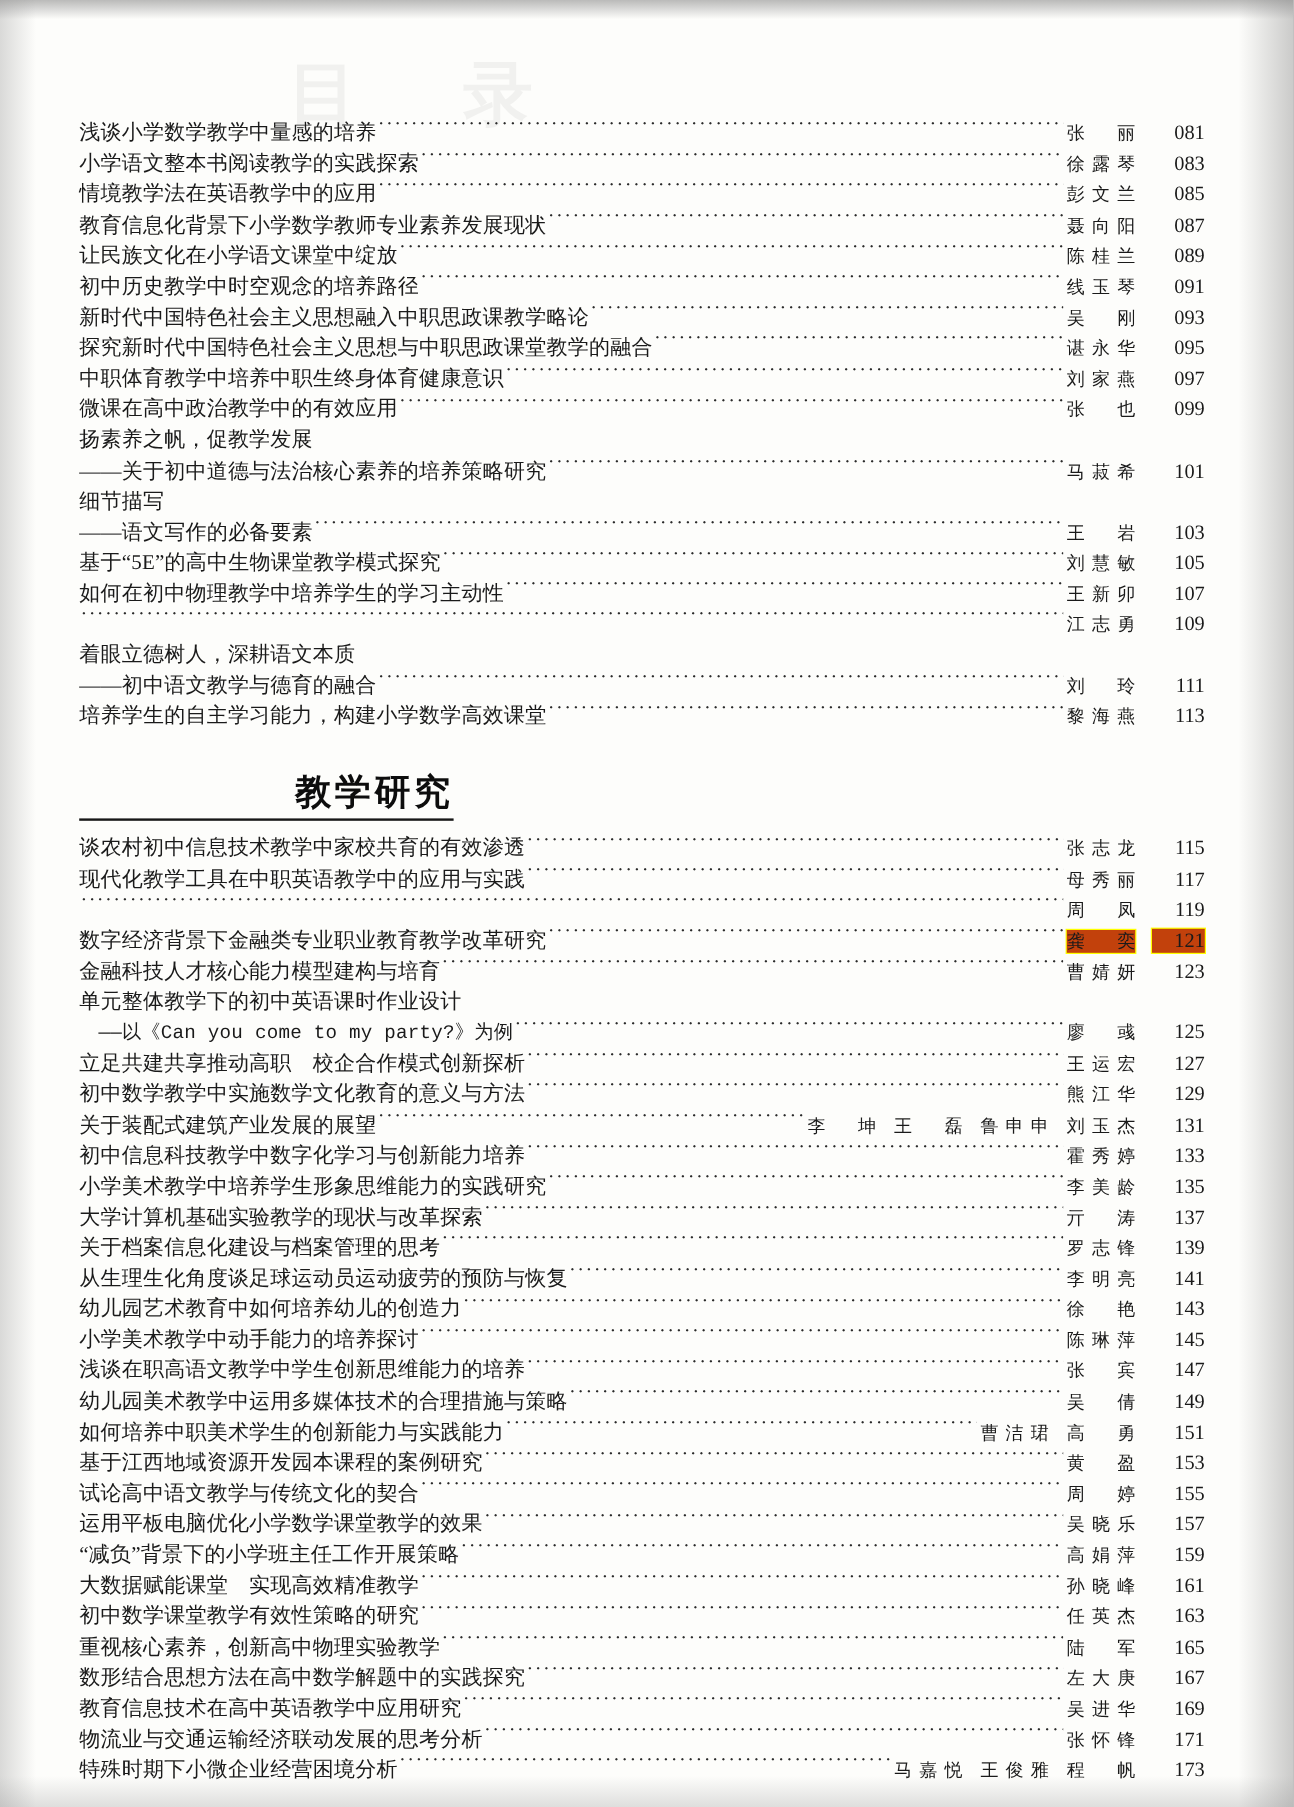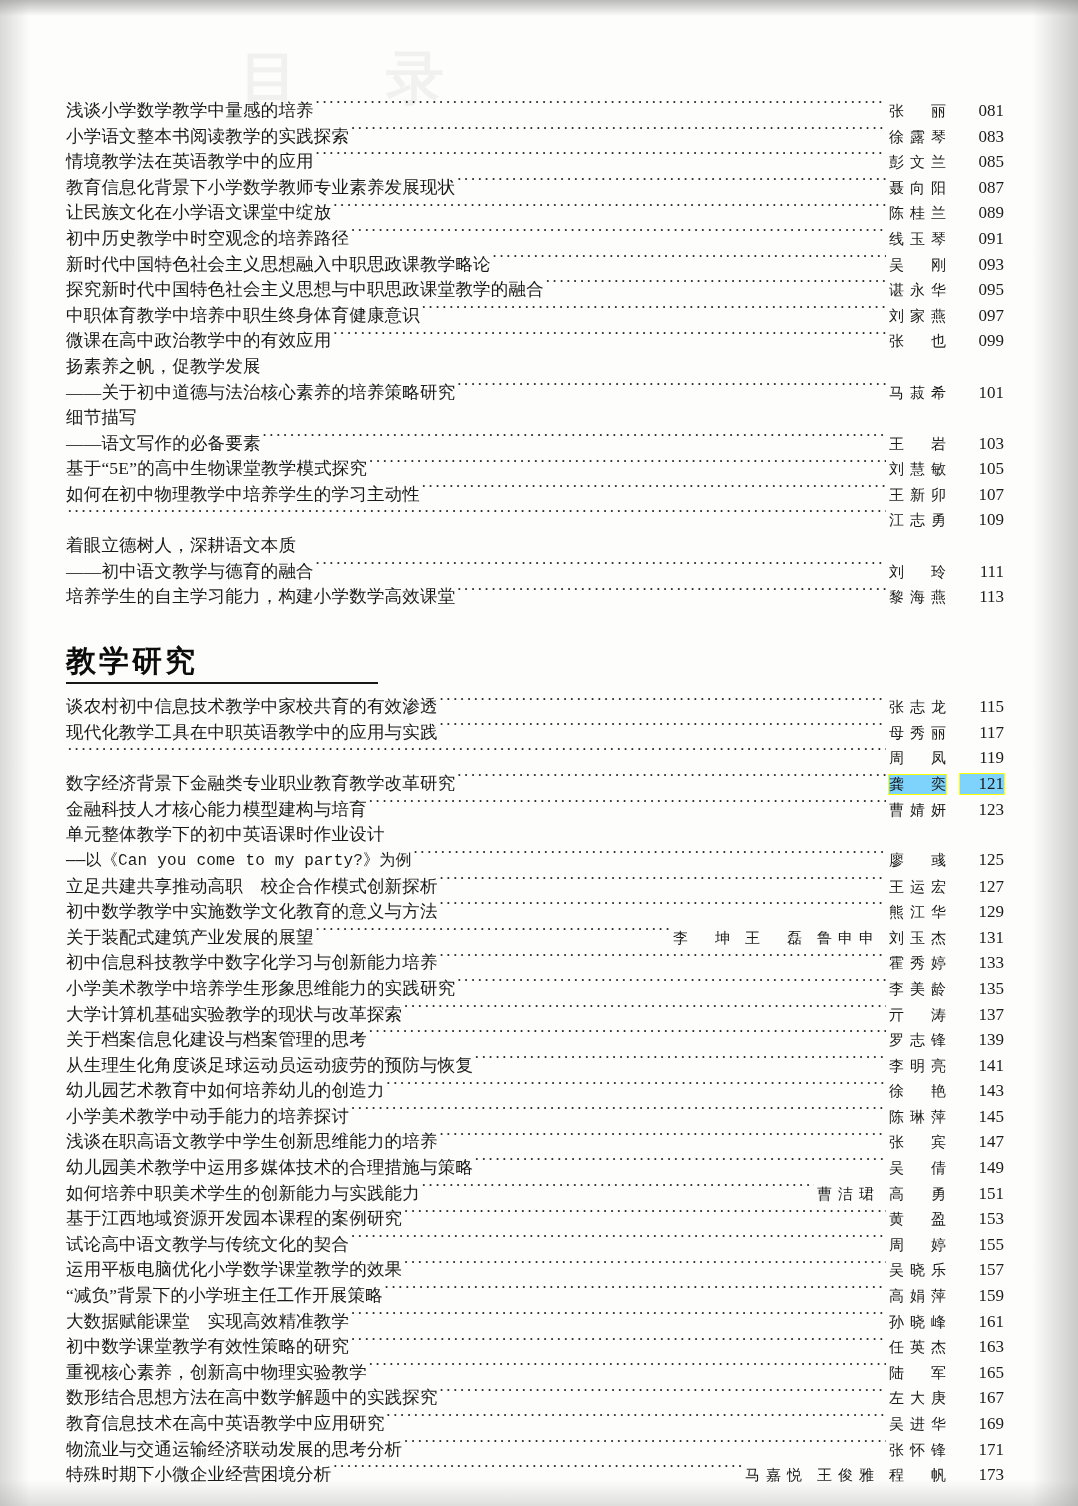--- a/index.html
+++ b/index.html
@@ -71,20 +71,21 @@
     color: #1a1a1a;
     white-space: nowrap;
   }
   .toc-title {
     flex: 0 0 auto;
     letter-spacing: 0.2px;
   }
   .toc-title.latin {
     font-family: "Liberation Mono", "DejaVu Sans Mono", monospace;
     font-size: 16px;
+    margin-left: 16px;
   }
   .toc-leader {
     flex: 1 1 auto;
     overflow: hidden;
     margin: 0 3px 0 1px;
     position: relative;
     height: 1em;
   }
   .toc-leader::after {
     content: "··························································································································································································";
@@ -120,29 +121,30 @@
     font-family: "Liberation Serif", serif;
   }
 
   
   .toc-row.titleonly .toc-leader::after { content: ""; }
   .toc-row.titleonly .toc-authors,
   .toc-row.titleonly .toc-page { visibility: hidden; }
 
   
   .hl {
-    background: #7dd3fc;
+    background: #c2410c;
     box-shadow: 0 0 0 1px #ffff00;
   }
 
   
   .section-head {
     margin-top: 22px;
     margin-bottom: 10px;
     width: 312px;
+    text-align: right;
   }
   .section-head-text {
     font-size: 30px;
     font-weight: bold;
     letter-spacing: 3px;
     color: #0d0d0d;
     font-family: "DejaVu Sans", "Liberation Sans", sans-serif;
     line-height: 1.15;
   }
   .section-head-rule {

